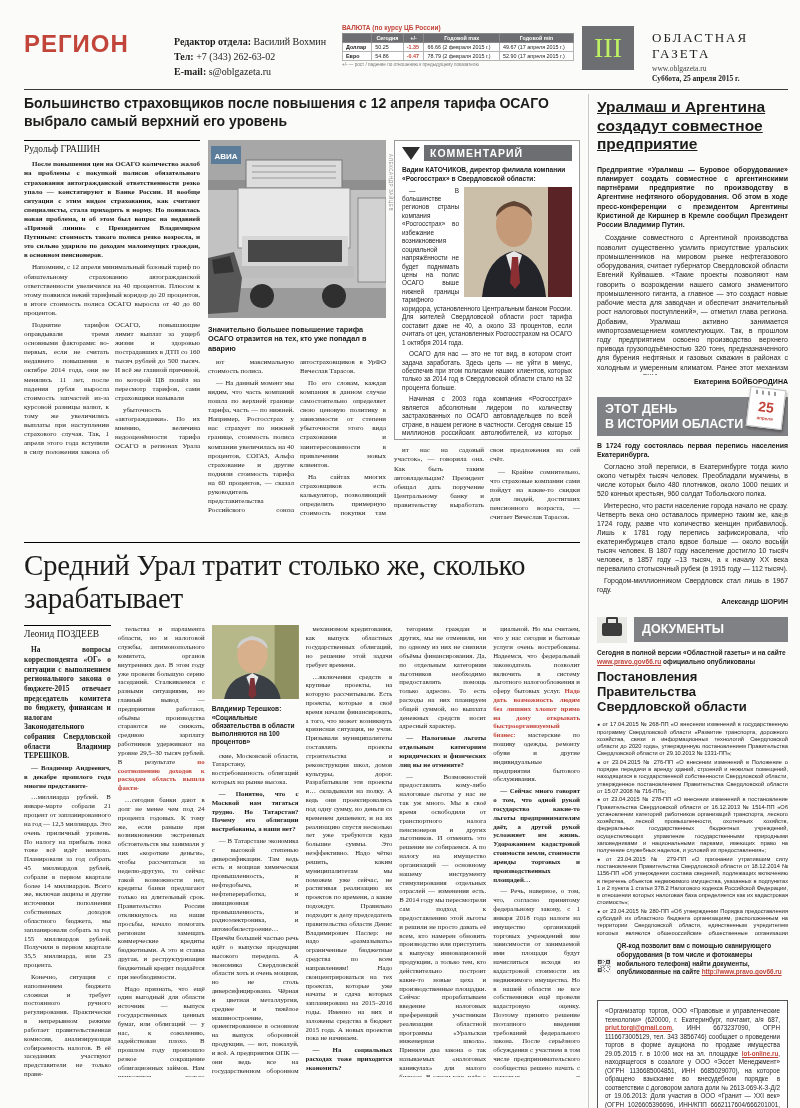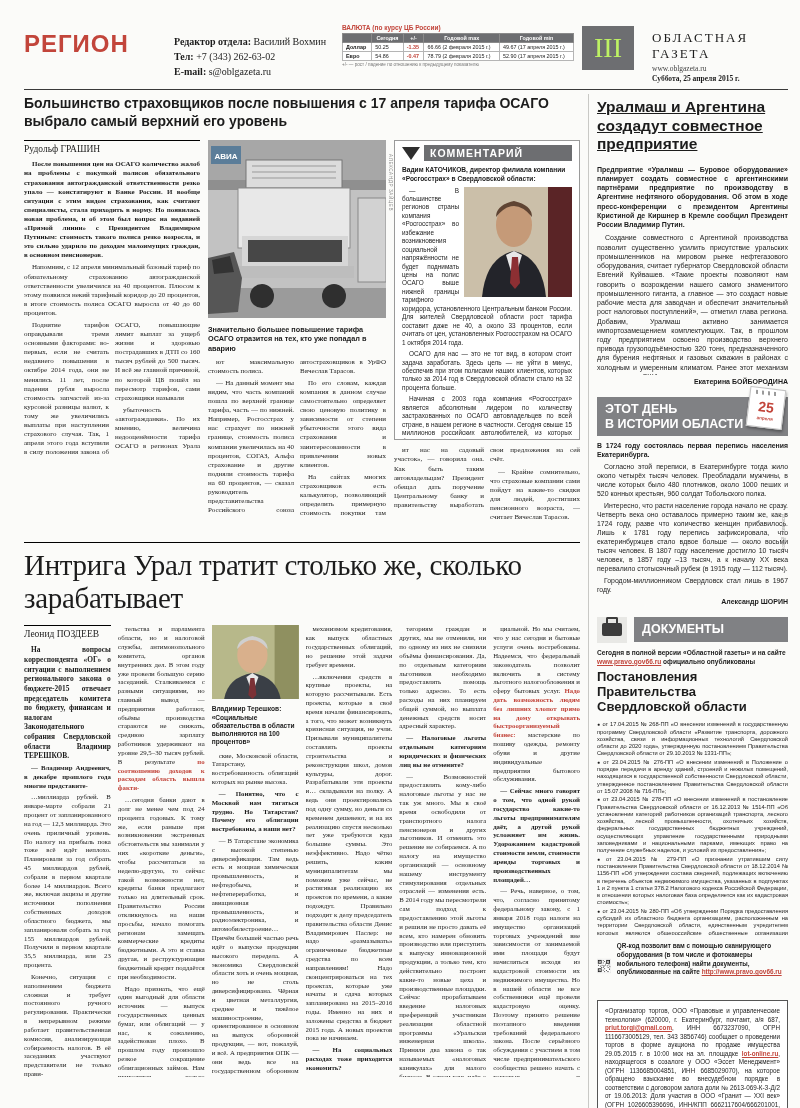--- a/index.html
+++ b/index.html
@@ -148,21 +148,21 @@
       <div class="mh-date">Суббота, 25 апреля 2015 г.</div>
     </div>
   </header>
   <div class="rule"></div>
 
   <div class="main">
 
     <div class="left">
 
       <article>
-        <div class="a1-sub">Большинство страховщиков после повышения с 17 апреля тарифа ОСАГО выбрало самый верхний его уровень</div>
+        <div class="a1-sub">Большинство страховщиков после повышения с 12 апреля тарифа ОСАГО выбрало самый верхний его уровень</div>
         <div class="a1-grid">
 
           <div class="a1-colA bt">
             <div class="author">Рудольф ГРАШИН</div>
             <p class="lead">После повышения цен на ОСАГО количество жалоб на проблемы с покупкой полисов обязательного страхования автогражданской ответственности резко упало — констатируют в Банке России. И вообще ситуация с этим видом страхования, как считают специалисты, стала приходить в норму. Но появилась новая проблема, и об этом был вопрос на недавней «Прямой линии» с Президентом Владимиром Путиным: стоимость такого полиса резко возросла, и это сильно ударило по доходам малоимущих граждан, в основном пенсионеров.</p>
             <p>Напомним, с 12 апреля минимальный базовый тариф по обязательному страхованию автогражданской ответственности увеличился на 40 процентов. Плюсом к этому появился некий тарифный коридор до 20 процентов, в итоге стоимость полиса ОСАГО выросла от 40 до 60 процентов.</p>
             <div class="twocol bt">
               <p>Поднятие тарифов оправдывали тремя основными факторами: во-первых, если не считать недавнего повышения в октябре 2014 года, они не менялись 11 лет, после падения рубля выросла стоимость запчастей из-за курсовой разницы валют, к тому же увеличились выплаты при наступлении страхового случая. Так, 1 апреля этого года вступили в силу положения закона об ОСАГО, повышающие лимит выплат за ущерб жизни и здоровью пострадавших в ДТП со 160 тысяч рублей до 500 тысяч. И всё же главной причиной, по которой ЦБ пошёл на пересмотр тарифов, сами страховщики называли</p>
               <p>убыточность «автогражданки». По их мнению, величина недооценённости тарифа ОСАГО в регионах Урала составляла 56–58 процентов. Примерно на столько же и повысили тариф, если брать его по верхней планке. Интрига была только в том, все ли участники страхового рынка пойдут на максимальное повышение? Ведь вилка от 40 до 60 процентов была принята для того, чтобы повысить конкуренцию среди страховщиков: по идее, тот, кто поднимет тариф на минимальную величину, наверняка привлечёт больше клиентов, для последних опять же выгода — меньше придётся раскошеливаться при покупке полиса. Но, как показали первые десять дней работы подорожавшего ОСАГО, большинство страховых компаний выбрали верхнюю шкалу тарифа. И сегодня девять из десяти крупнейших страховщиков в стране назнача-</p>
             </div>
@@ -229,21 +229,21 @@
             <div class="twocol bt">
               <p>ит нас на садовый участок», — говорила она. Как быть таким автовладельцам? Президент обещал дать поручение Центральному банку и правительству выработать свои предложения на сей счёт.</p>
               <p>— Крайне сомнительно, что страховые компании сами пойдут на какие-то скидки для людей, достигших пенсионного возраста, — считает Вячеслав Тарасов.</p>
 
             </div>
           </div>
         </div>
       </article>
 
       <article class="a2">
-        <h2 class="a2-head">Интрига Урал тратит столько же, сколько зарабатывает</h2>
+        <h2 class="a2-head">Средний Урал тратит столько же, сколько зарабатывает</h2>
         <div class="a2-grid">
           <div class="col">
             <div class="author">Леонид ПОЗДЕЕВ</div>
             <p class="lead" style="font-size:7.4px">На вопросы корреспондента «ОГ» о ситуации с выполнением регионального закона о бюджете-2015 отвечает председатель комитета по бюджету, финансам и налогам Законодательного собрания Свердловской области Владимир ТЕРЕШКОВ.</p>
             <p class="q">— Владимир Андреевич, в декабре прошлого года многие представите-</p>
             <p>…миллиарда рублей. В январе-марте собрали 21 процент от запланированного на год — 12,3 миллиарда. Это очень приличный уровень. По налогу на прибыль пока тоже всё идёт неплохо. Планировали за год собрать 45 миллиардов рублей, собрали в первом квартале более 14 миллиардов. Всего же, включая акцизы и другие источники пополнения собственных доходов областного бюджета, мы запланировали собрать за год 155 миллиардов рублей. Получили в первом квартале 35,5 миллиарда, или 23 процента.</p>
             <p>Конечно, ситуация с наполнением бюджета сложная и требует постоянного ручного регулирования. Практически в непрерывном режиме работает правительственная комиссия, анализирующая собираемость налогов. В её заседаниях участвуют представители не только прави-</p>
           </div>
           <div class="col">
             <p><span>тельства и парламента области, но и налоговой службы, антимонопольного комитета, органов внутренних дел. В этом году уже провели большую серию заседаний. Сталкиваемся с разными ситуациями, но главный вывод — предприятия работают, объёмы производства стараются не снижать, среднюю зарплату работников удерживают на уровне 29,5–30 тысяч рублей. В результате </span><span class="red-em">по соотношению доходов к расходам область вышла факти-</span></p>

